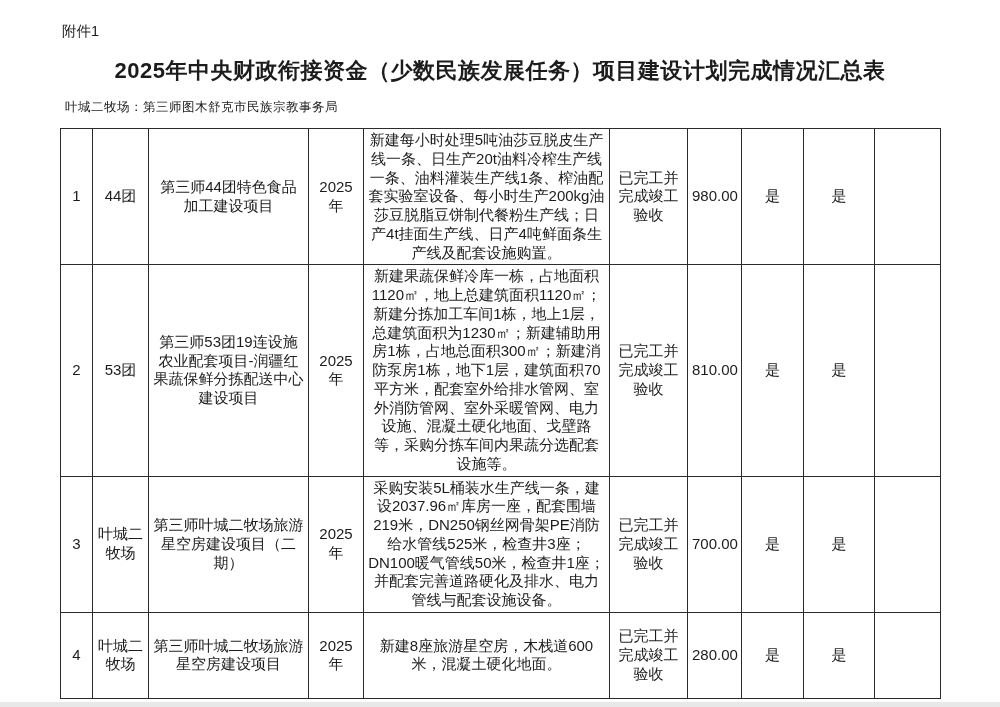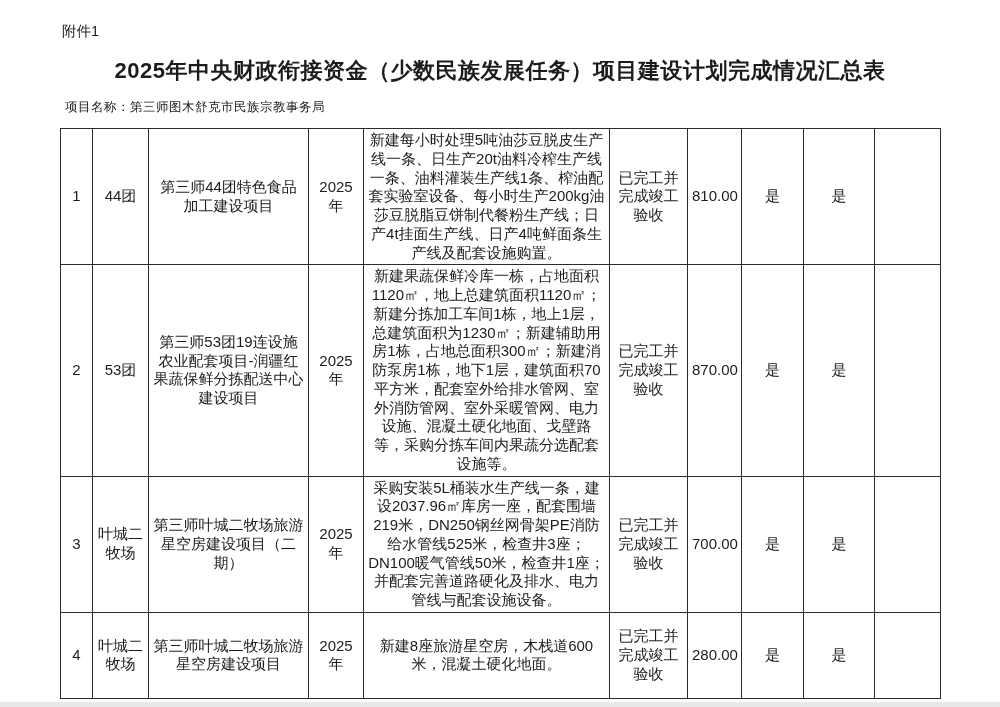--- a/index.html
+++ b/index.html
@@ -64,21 +64,21 @@
 </style>
 </head>
 <body>
 
 <div class="page">
 
   <div class="attachment">附件1</div>
 
   <div class="doc-title">2025年中央财政衔接资金（少数民族发展任务）项目建设计划完成情况汇总表</div>
 
-  <div class="reporting-unit">项目名称：第三师图木舒克市民族宗教事务局</div>
+  <div class="reporting-unit">叶城二牧场：第三师图木舒克市民族宗教事务局</div>
 
   <table class="summary">
     <colgroup>
       <col style="width:32px">
         <col style="width:56px">
         <col style="width:160px">
       <col style="width:55px">
         <col style="width:246px">
         <col style="width:78px">
       <col style="width:54px">
@@ -89,34 +89,34 @@
 
     <tbody>
 
     <tr class="row-1">
       <td>1</td>
       <td>44团</td>
       <td class="name-cell">第三师44团特色食品加工建设项目</td>
       <td>2025年</td>
       <td class="scale-cell">新建每小时处理5吨油莎豆脱皮生产线一条、日生产20t油料冷榨生产线一条、油料灌装生产线1条、榨油配套实验室设备、每小时生产200kg油莎豆脱脂豆饼制代餐粉生产线；日产4t挂面生产线、日产4吨鲜面条生产线及配套设施购置。</td>
       <td class="status-cell">已完工并完成竣工验收</td>
-      <td>810.00</td>
+      <td>980.00</td>
       <td>是</td>
       <td>是</td>
       <td></td>
     </tr>
 
     <tr class="row-2">
       <td>2</td>
       <td>53团</td>
       <td class="name-cell">第三师53团19连设施农业配套项目-润疆红果蔬保鲜分拣配送中心建设项目</td>
       <td>2025年</td>
       <td class="scale-cell">新建果蔬保鲜冷库一栋，占地面积1120㎡，地上总建筑面积1120㎡；新建分拣加工车间1栋，地上1层，总建筑面积为1230㎡；新建辅助用房1栋，占地总面积300㎡；新建消防泵房1栋，地下1层，建筑面积70平方米，配套室外给排水管网、室外消防管网、室外采暖管网、电力设施、混凝土硬化地面、戈壁路等，采购分拣车间内果蔬分选配套设施等。</td>
       <td class="status-cell">已完工并完成竣工验收</td>
-      <td>870.00</td>
+      <td>810.00</td>
       <td>是</td>
       <td>是</td>
       <td></td>
     </tr>
 
     <tr class="row-3">
       <td>3</td>
       <td>叶城二牧场</td>
       <td class="name-cell">第三师叶城二牧场旅游星空房建设项目（二期）</td>
       <td>2025年</td>

